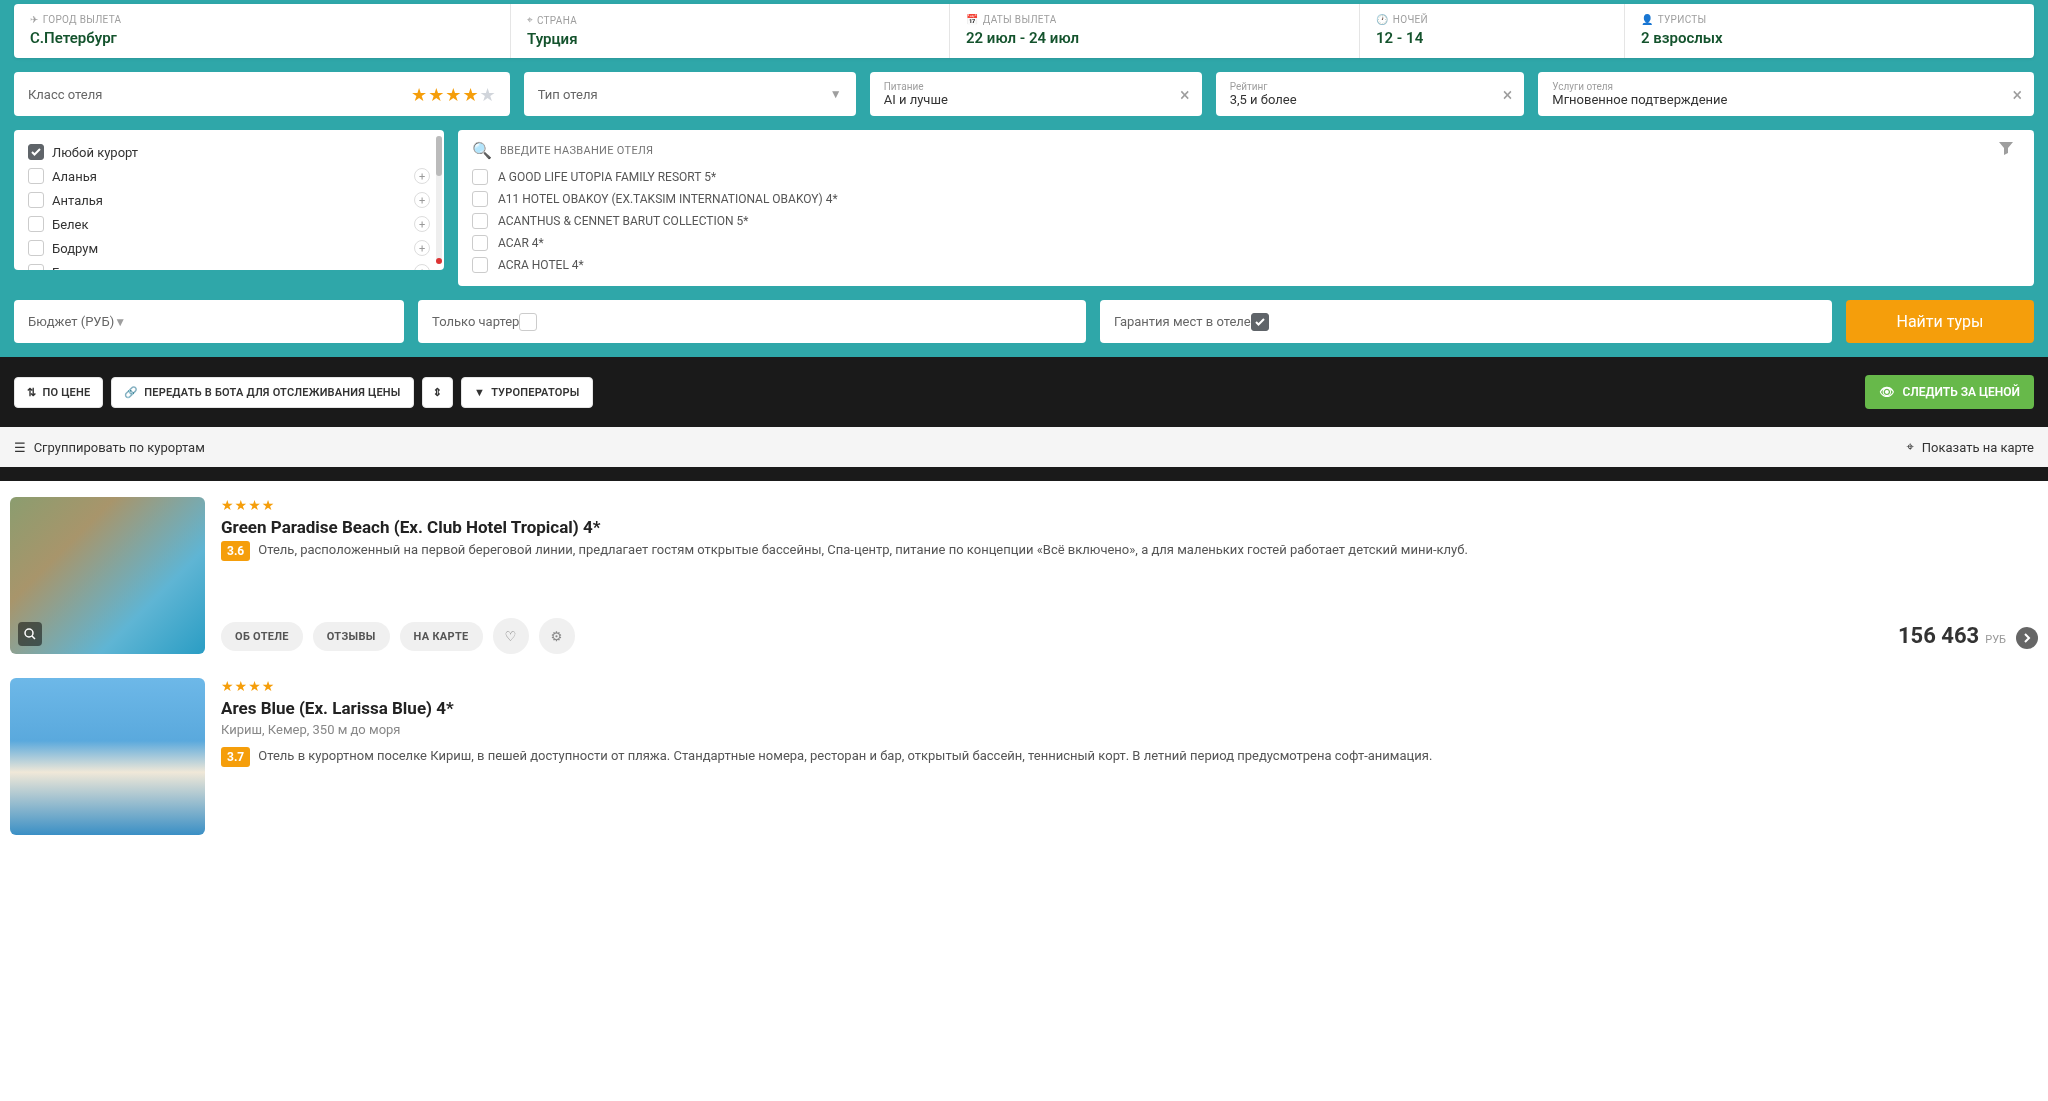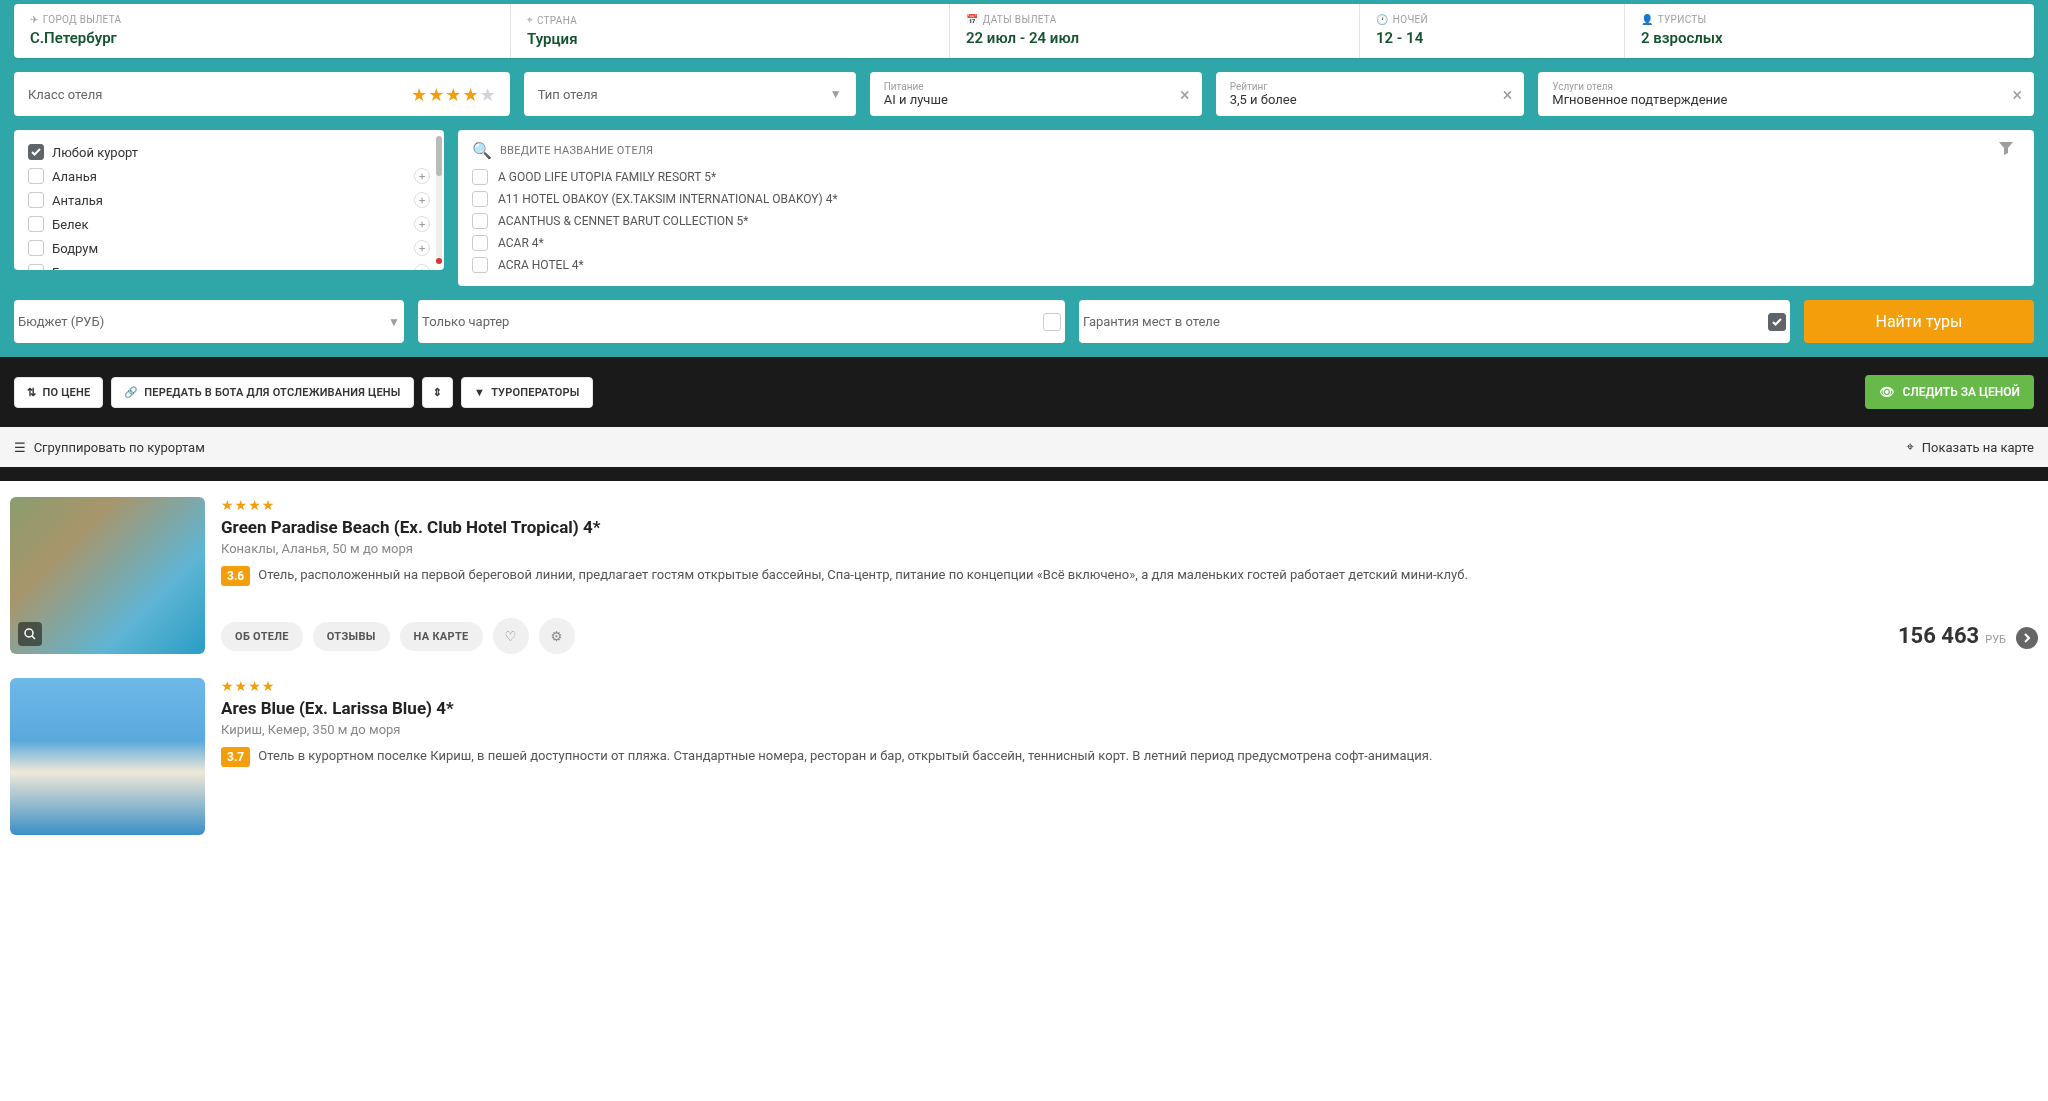--- a/index.html
+++ b/index.html
@@ -31,24 +31,24 @@
 .cbox.checked svg{display:block}
 .cbox svg{display:none}
 .resort-name{font-size:13px;color:#333}
 .resort-plus{width:16px;height:16px;border:1px solid #ddd;border-radius:50%;display:flex;align-items:center;justify-content:center;font-size:11px;color:#999;cursor:pointer}
 .hotel-panel{flex:1;background:#fff;border-radius:4px;padding:10px 14px;display:flex;flex-direction:column}
 .hotel-search-row{display:flex;align-items:center;gap:8px;padding-bottom:6px}
 .hotel-search-input{flex:1;border:none;outline:none;font-size:11px;text-transform:uppercase;color:#999;letter-spacing:.3px}
 .hotel-list-item{display:flex;align-items:center;gap:10px;padding:3px 0}
 .hotel-list-name{font-size:12px;color:#555}
 .bot-row{display:flex;gap:14px}
-.bot-box{background:#fff;border-radius:4px;padding:12px 4px;display:flex;align-items:center;justify-content:space-between;font-size:13px;color:#666}
+.bot-box{background:#fff;border-radius:4px;padding:12px 14px;display:flex;align-items:center;font-size:13px;color:#666}
 .check-small{width:18px;height:18px;border:1px solid #ccc;border-radius:3px;cursor:pointer}
 .check-small.checked{background:#5f6469;border-color:#5f6469;display:flex;align-items:center;justify-content:center}
-.find-btn{background:#f59e0b;color:#fff;border:none;border-radius:4px;padding:12px 40px;font-size:16px;cursor:pointer;width:230px}
+.find-btn{background:#f59e0b;color:#fff;border:none;border-radius:4px;padding:12px 40px;font-size:16px;cursor:pointer;width:188px}
 .dark-bar{background:#1a1a1a;padding:18px 0}
 .action-row{display:flex;align-items:center;gap:8px;padding:0 14px}
 .action-btn{background:#fff;border:1px solid #e5e5e5;border-radius:4px;padding:8px 12px;display:flex;align-items:center;gap:6px;font-size:11px;font-weight:600;cursor:pointer;text-transform:uppercase;letter-spacing:.2px;color:#333}
 .action-btn.icon-only{padding:8px 10px}
 .track-btn{background:#67b94a;color:#fff;border:none;border-radius:4px;padding:10px 14px;display:flex;align-items:center;gap:8px;font-size:12px;font-weight:600;cursor:pointer;text-transform:uppercase;margin-left:auto}
 .group-bar{background:#f5f5f5;padding:12px 14px;display:flex;align-items:center;justify-content:space-between;font-size:13px;color:#333}
 .group-left,.group-right{display:flex;align-items:center;gap:8px;cursor:pointer}
 .black-strip{background:#1a1a1a;height:14px}
 .results{padding:16px 10px}
 .hotel-card{display:flex;gap:16px;margin-bottom:24px}
@@ -304,21 +304,20 @@
         </div>
       </div>
       <div class="hotel-body">
         <div class="hotel-stars">
           <span class="hstar">★</span>
           <span class="hstar">★</span>
           <span class="hstar">★</span>
           <span class="hstar">★</span>
         </div>
         <div class="hotel-title">Green Paradise Beach (Ex. Club Hotel Tropical) 4*</div>
-        <div class="hotel-loc">Конаклы, Аланья, 50 м до моря</div>
         <div class="hotel-desc-row">
           <span class="rating-badge">3.6</span>
           <span class="hotel-desc">Отель, расположенный на первой береговой линии, предлагает гостям открытые бассейны, Спа-центр, питание по концепции «Всё включено», а для маленьких гостей работает детский мини-клуб.</span>
         </div>
         <div class="hotel-actions">
           <button class="pill-btn">Об отеле</button>
           <button class="pill-btn">Отзывы</button>
           <button class="pill-btn">На карте</button>
           <button class="icon-btn">♡</button>
           <button class="icon-btn">⚙</button>

